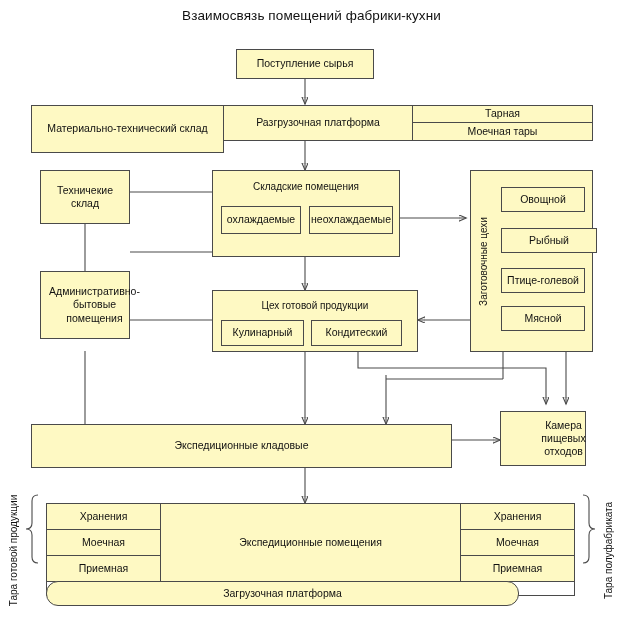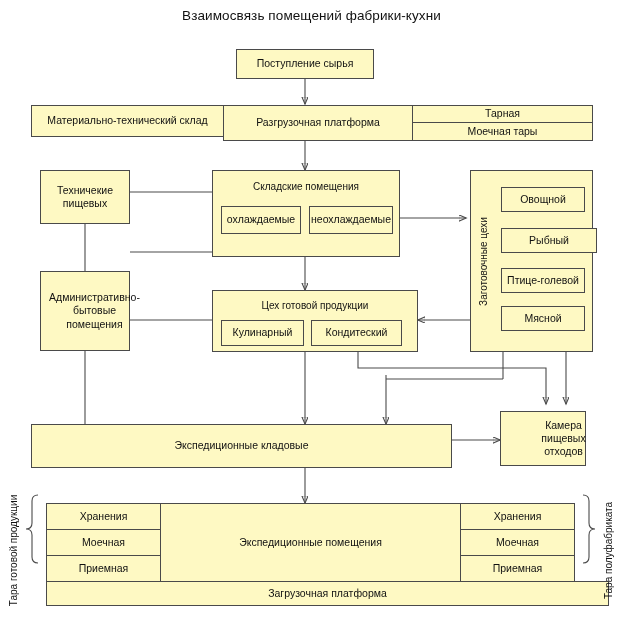--- a/index.html
+++ b/index.html
@@ -119,27 +119,27 @@
 
     <line x1="305" y1="468" x2="305" y2="503" marker-end="url(#arr)"></line>
 
     <path d="M38,495 q-6,0 -6,6 l0,22 q0,6 -6,6 q6,0 6,6 l0,22 q0,6 6,6"></path>
 
     <path d="M583,495 q6,0 6,6 l0,22 q0,6 6,6 q-6,0 -6,6 l0,22 q0,6 -6,6"></path>
   </svg>
 
   <div class="box" style="left:236px;top:49px;width:138px;height:30px;">Поступление сырья</div>
 
-  <div class="box" style="left:31px;top:105px;width:193px;height:32px;">Материально-технический склад</div>
+  <div class="box" style="left:31px;top:105px;width:193px;height:48px;">Материально-технический склад</div>
   <div class="box" style="left:223px;top:105px;width:190px;height:36px;">Разгрузочная платформа</div>
   <div class="box" style="left:412px;top:105px;width:181px;height:18px;">Тарная</div>
   <div class="box" style="left:412px;top:122px;width:181px;height:19px;">Моечная тары</div>
 
-  <div class="box" style="left:40px;top:170px;width:90px;height:54px;">Техничекие пищевых</div>
-  <div class="box" style="left:40px;top:271px;width:90px;height:80px;padding-left:22px;">Административно-бытовые помещения</div>
+  <div class="box" style="left:40px;top:170px;width:90px;height:54px;">Техничекие склад</div>
+  <div class="box" style="left:40px;top:271px;width:90px;height:68px;padding-left:22px;">Административно-бытовые помещения</div>
 
   <div class="box top" style="left:212px;top:170px;width:188px;height:87px;">
     <div class="label-top" style="top:10px;">Складские помещения</div>
   </div>
   <div class="box" style="left:221px;top:206px;width:80px;height:28px;">охлаждаемые</div>
   <div class="box" style="left:309px;top:206px;width:84px;height:28px;">неохлаждаемые</div>
 
   <div class="box top" style="left:212px;top:290px;width:206px;height:62px;">
     <div class="label-top" style="top:9px;">Цех готовой продукции</div>
   </div>
@@ -164,21 +164,21 @@
   <div class="box" style="left:46px;top:503px;width:115px;height:27px;">Хранения</div>
   <div class="box" style="left:46px;top:529px;width:115px;height:27px;">Моечная</div>
   <div class="box" style="left:46px;top:555px;width:115px;height:27px;">Приемная</div>
 
   <div class="box" style="left:160px;top:503px;width:301px;height:79px;">Экспедиционные помещения</div>
 
   <div class="box" style="left:460px;top:503px;width:115px;height:27px;">Хранения</div>
   <div class="box" style="left:460px;top:529px;width:115px;height:27px;">Моечная</div>
   <div class="box" style="left:460px;top:555px;width:115px;height:27px;">Приемная</div>
 
-  <div class="box" style="left:46px;top:581px;width:563px;height:25px;">Загрузочная платформа</div>
+  <div class="box" style="left:46px;top:581px;width:473px;height:25px;border-radius:12px;">Загрузочная платформа</div>
 
   <div class="vert" style="left:2px;top:485px;width:24px;height:130px;">
     <span>Тара готовой продукции</span>
   </div>
   <div class="vert" style="left:597px;top:485px;width:24px;height:130px;">
     <span>Тара полуфабриката</span>
   </div>
 
 </div>
 

